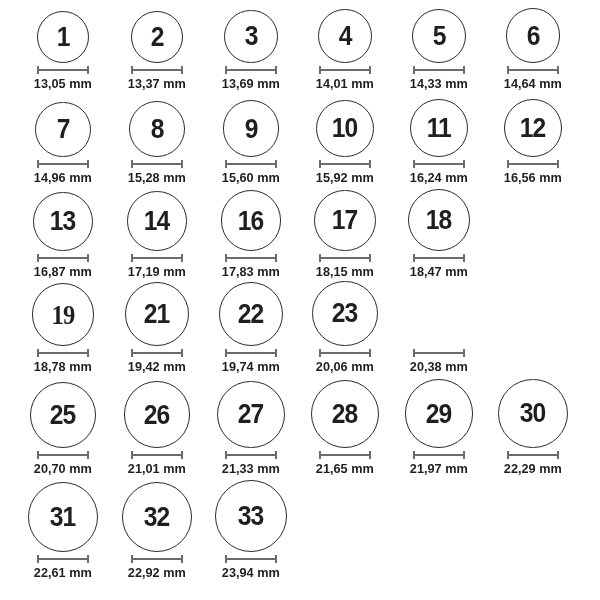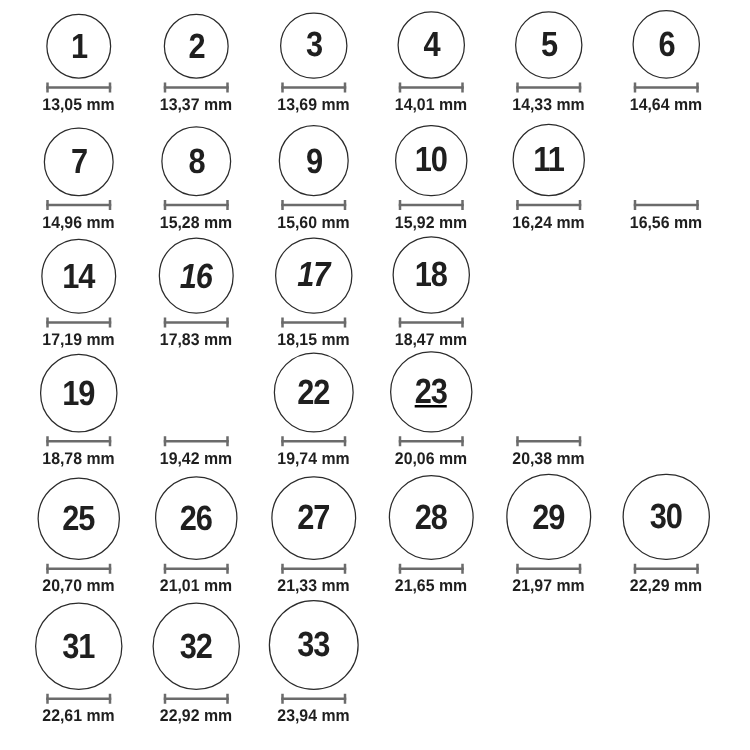--- a/index.html
+++ b/index.html
@@ -206,53 +206,67 @@
       <span class="num">11</span>
     </div>
     <div class="measure" style="width: 52px;">
       <span class="tick left"></span>
       <span class="bar"></span>
       <span class="tick right"></span>
     </div>
     <div class="label">16,24 mm</div>
   </div>
       <div class="cell">
+    <div class="circle" style="width: 58.5px; height: 58.5px;">
+      <span class="num">12</span>
+    </div>
     <div class="measure" style="width: 52px;">
       <span class="tick left"></span>
       <span class="bar"></span>
       <span class="tick right"></span>
     </div>
     <div class="label">16,56 mm</div>
   </div>
     </div>
     <div class="row" style="height: 94px;">
+      <div class="cell">
+    <div class="circle" style="width: 59.1px; height: 59.1px;">
+      <span class="num">13</span>
+    </div>
+    <div class="measure" style="width: 52px;">
+      <span class="tick left"></span>
+      <span class="bar"></span>
+      <span class="tick right"></span>
+    </div>
+    <div class="label">16,87 mm</div>
+  </div>
       <div class="cell">
     <div class="circle" style="width: 59.7px; height: 59.7px; justify-content: center;">
       <span class="num">14</span>
     </div>
     <div class="measure" style="width: 52px;">
       <span class="tick left"></span>
       <span class="bar"></span>
       <span class="tick right"></span>
     </div>
     <div class="label">17,19 mm</div>
   </div>
       <div class="cell">
-    <div class="circle" style="width: 60.9px; height: 60.9px; font-style: italic;">
+    <div class="circle" style="width: 60.9px; height: 60.9px;">
       <span class="num">16</span>
     </div>
     <div class="measure" style="width: 52px;">
       <span class="tick left"></span>
       <span class="bar"></span>
       <span class="tick right"></span>
     </div>
     <div class="label">17,83 mm</div>
   </div>
       <div class="cell">
-    <div class="circle" style="width: 61.5px; height: 61.5px; font-style: italic;">
+    <div class="circle" style="width: 61.5px; height: 61.5px;">
       <span class="num">17</span>
     </div>
     <div class="measure" style="width: 52px;">
       <span class="tick left"></span>
       <span class="bar"></span>
       <span class="tick right"></span>
     </div>
     <div class="label">18,15 mm</div>
   </div>
       <div class="cell">
@@ -262,51 +276,54 @@
     <div class="measure" style="width: 52px;">
       <span class="tick left"></span>
       <span class="bar"></span>
       <span class="tick right"></span>
     </div>
     <div class="label">18,47 mm</div>
   </div>
     </div>
     <div class="row" style="height: 95px;">
       <div class="cell">
-    <div class="circle" style="width: 62.7px; height: 62.7px;">
+    <div class="circle" style="width: 62.7px; height: 62.7px; font-family: Liberation Serif, serif;">
       <span class="num">19</span>
     </div>
     <div class="measure" style="width: 52px;">
       <span class="tick left"></span>
       <span class="bar"></span>
       <span class="tick right"></span>
     </div>
     <div class="label">18,78 mm</div>
   </div>
       <div class="cell">
+    <div class="circle" style="width: 63.9px; height: 63.9px;">
+      <span class="num">21</span>
+    </div>
     <div class="measure" style="width: 52px;">
       <span class="tick left"></span>
       <span class="bar"></span>
       <span class="tick right"></span>
     </div>
     <div class="label">19,42 mm</div>
   </div>
       <div class="cell">
     <div class="circle" style="width: 64.5px; height: 64.5px;">
       <span class="num">22</span>
     </div>
     <div class="measure" style="width: 52px;">
       <span class="tick left"></span>
       <span class="bar"></span>
       <span class="tick right"></span>
     </div>
     <div class="label">19,74 mm</div>
   </div>
       <div class="cell">
-    <div class="circle" style="width: 65.1px; height: 65.1px; text-decoration: underline;">
+    <div class="circle" style="width: 65.1px; height: 65.1px;">
       <span class="num">23</span>
     </div>
     <div class="measure" style="width: 52px;">
       <span class="tick left"></span>
       <span class="bar"></span>
       <span class="tick right"></span>
     </div>
     <div class="label">20,06 mm</div>
   </div>
       <div class="cell">

